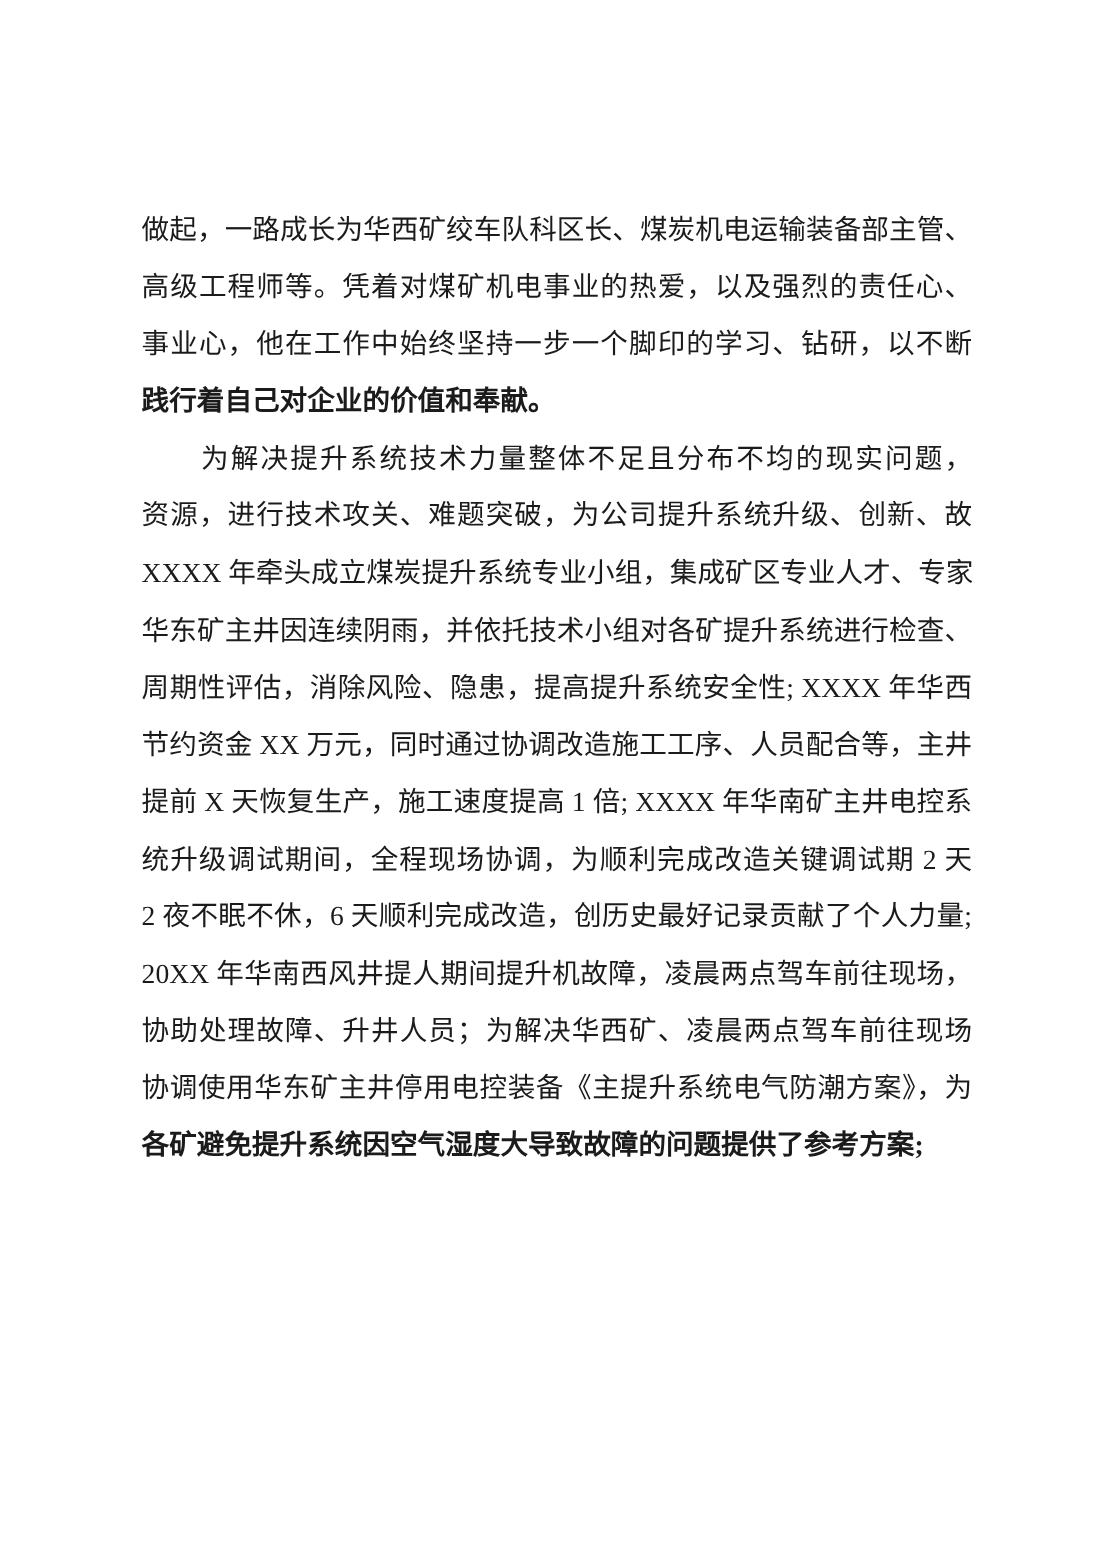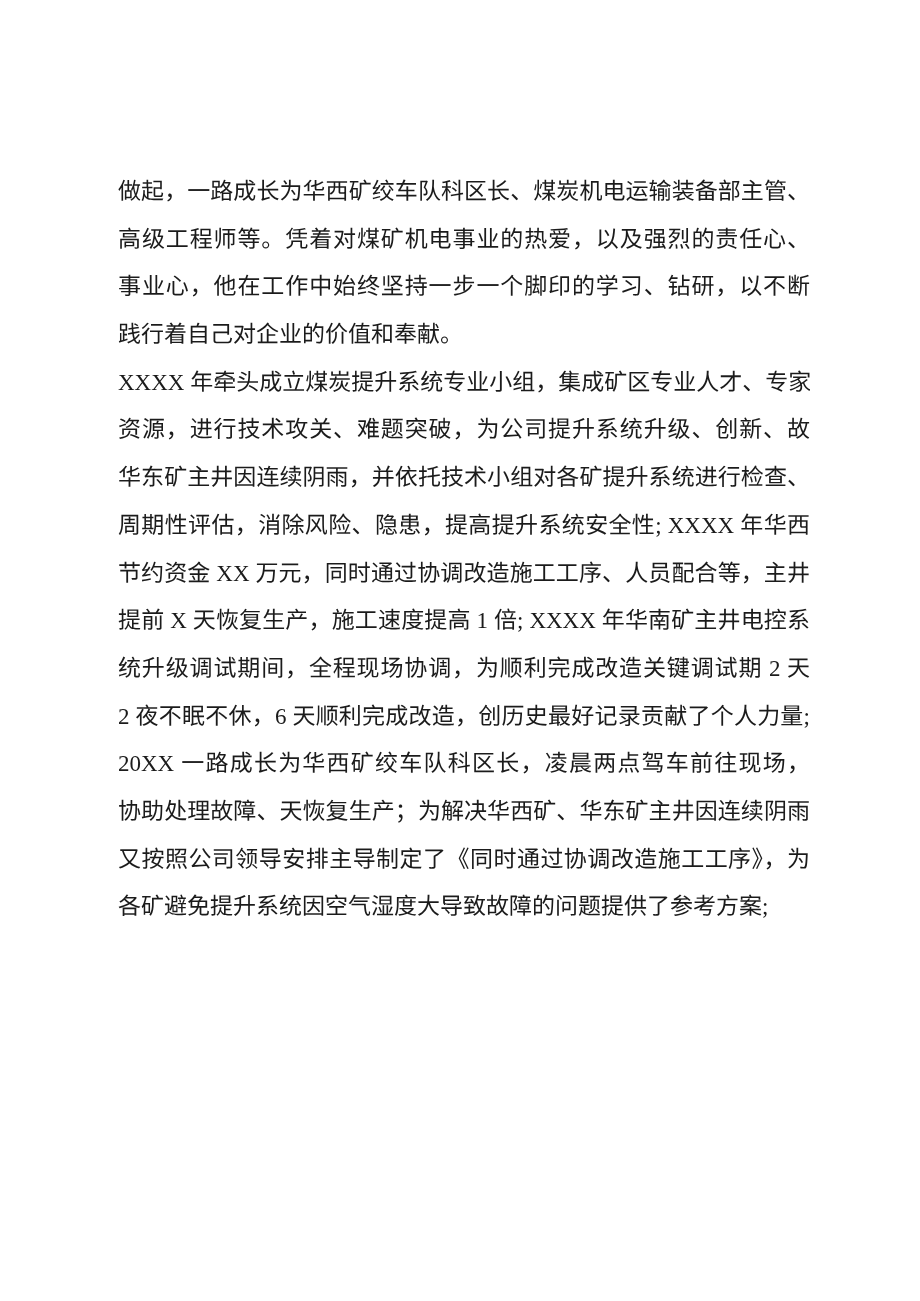--- a/index.html
+++ b/index.html
@@ -38,42 +38,44 @@
     letter-spacing: 0;
     text-align: justify;
     text-align-last: justify;
     -moz-text-align-last: justify;
     text-justify: inter-character;
     font-kerning: none;
   }
   .text-line.natural {
     text-align: center;
     text-align-last: left;
+    font-weight: bold;
     -moz-text-align-last: left;
   }
 </style>
 </head>
 <body>
 
 <div class="page">
   <div class="doc-body" style="color: rgb(27, 27, 27);">
       <div class="paragraph">
         <div class="text-line">做起，一路成长为华西矿绞车队科区长、煤炭机电运输装备部主管、</div>
         <div class="text-line">高级工程师等。凭着对煤矿机电事业的热爱，以及强烈的责任心、</div>
         <div class="text-line">事业心，他在工作中始终坚持一步一个脚印的学习、钻研，以不断</div>
         <div class="text-line natural">践行着自己对企业的价值和奉献。</div>
       </div>
       <div class="paragraph">
+        <div class="text-line">　　为解决提升系统技术力量整体不足且分布不均的现实问题，</div>
+        <div class="text-line">资源，进行技术攻关、难题突破，为公司提升系统升级、创新、故</div>
         <div class="text-line">XXXX 年牵头成立煤炭提升系统专业小组，集成矿区专业人才、专家</div>
-        <div class="text-line">资源，进行技术攻关、难题突破，为公司提升系统升级、创新、故</div>
         <div class="text-line">华东矿主井因连续阴雨，并依托技术小组对各矿提升系统进行检查、</div>
         <div class="text-line">周期性评估，消除风险、隐患，提高提升系统安全性; XXXX 年华西</div>
         <div class="text-line">节约资金 XX 万元，同时通过协调改造施工工序、人员配合等，主井</div>
         <div class="text-line">提前 X 天恢复生产，施工速度提高 1 倍; XXXX 年华南矿主井电控系</div>
         <div class="text-line">统升级调试期间，全程现场协调，为顺利完成改造关键调试期 2 天</div>
         <div class="text-line">2 夜不眠不休，6 天顺利完成改造，创历史最好记录贡献了个人力量;</div>
-        <div class="text-line">20XX 一路成长为华西矿绞车队科区长，凌晨两点驾车前往现场，</div>
-        <div class="text-line">协助处理故障、天恢复生产；为解决华西矿、华东矿主井因连续阴雨</div>
-        <div class="text-line">又按照公司领导安排主导制定了《同时通过协调改造施工工序》，为</div>
+        <div class="text-line">20XX 年华南西风井提人期间提升机故障，凌晨两点驾车前往现场，</div>
+        <div class="text-line">协助处理故障、升井人员；为解决华西矿、凌晨两点驾车前往现场</div>
+        <div class="text-line">协调使用华东矿主井停用电控装备《主提升系统电气防潮方案》，为</div>
         <div class="text-line natural">各矿避免提升系统因空气湿度大导致故障的问题提供了参考方案;</div>
       </div>
     </div>
 </div>
 
 </body></html>

